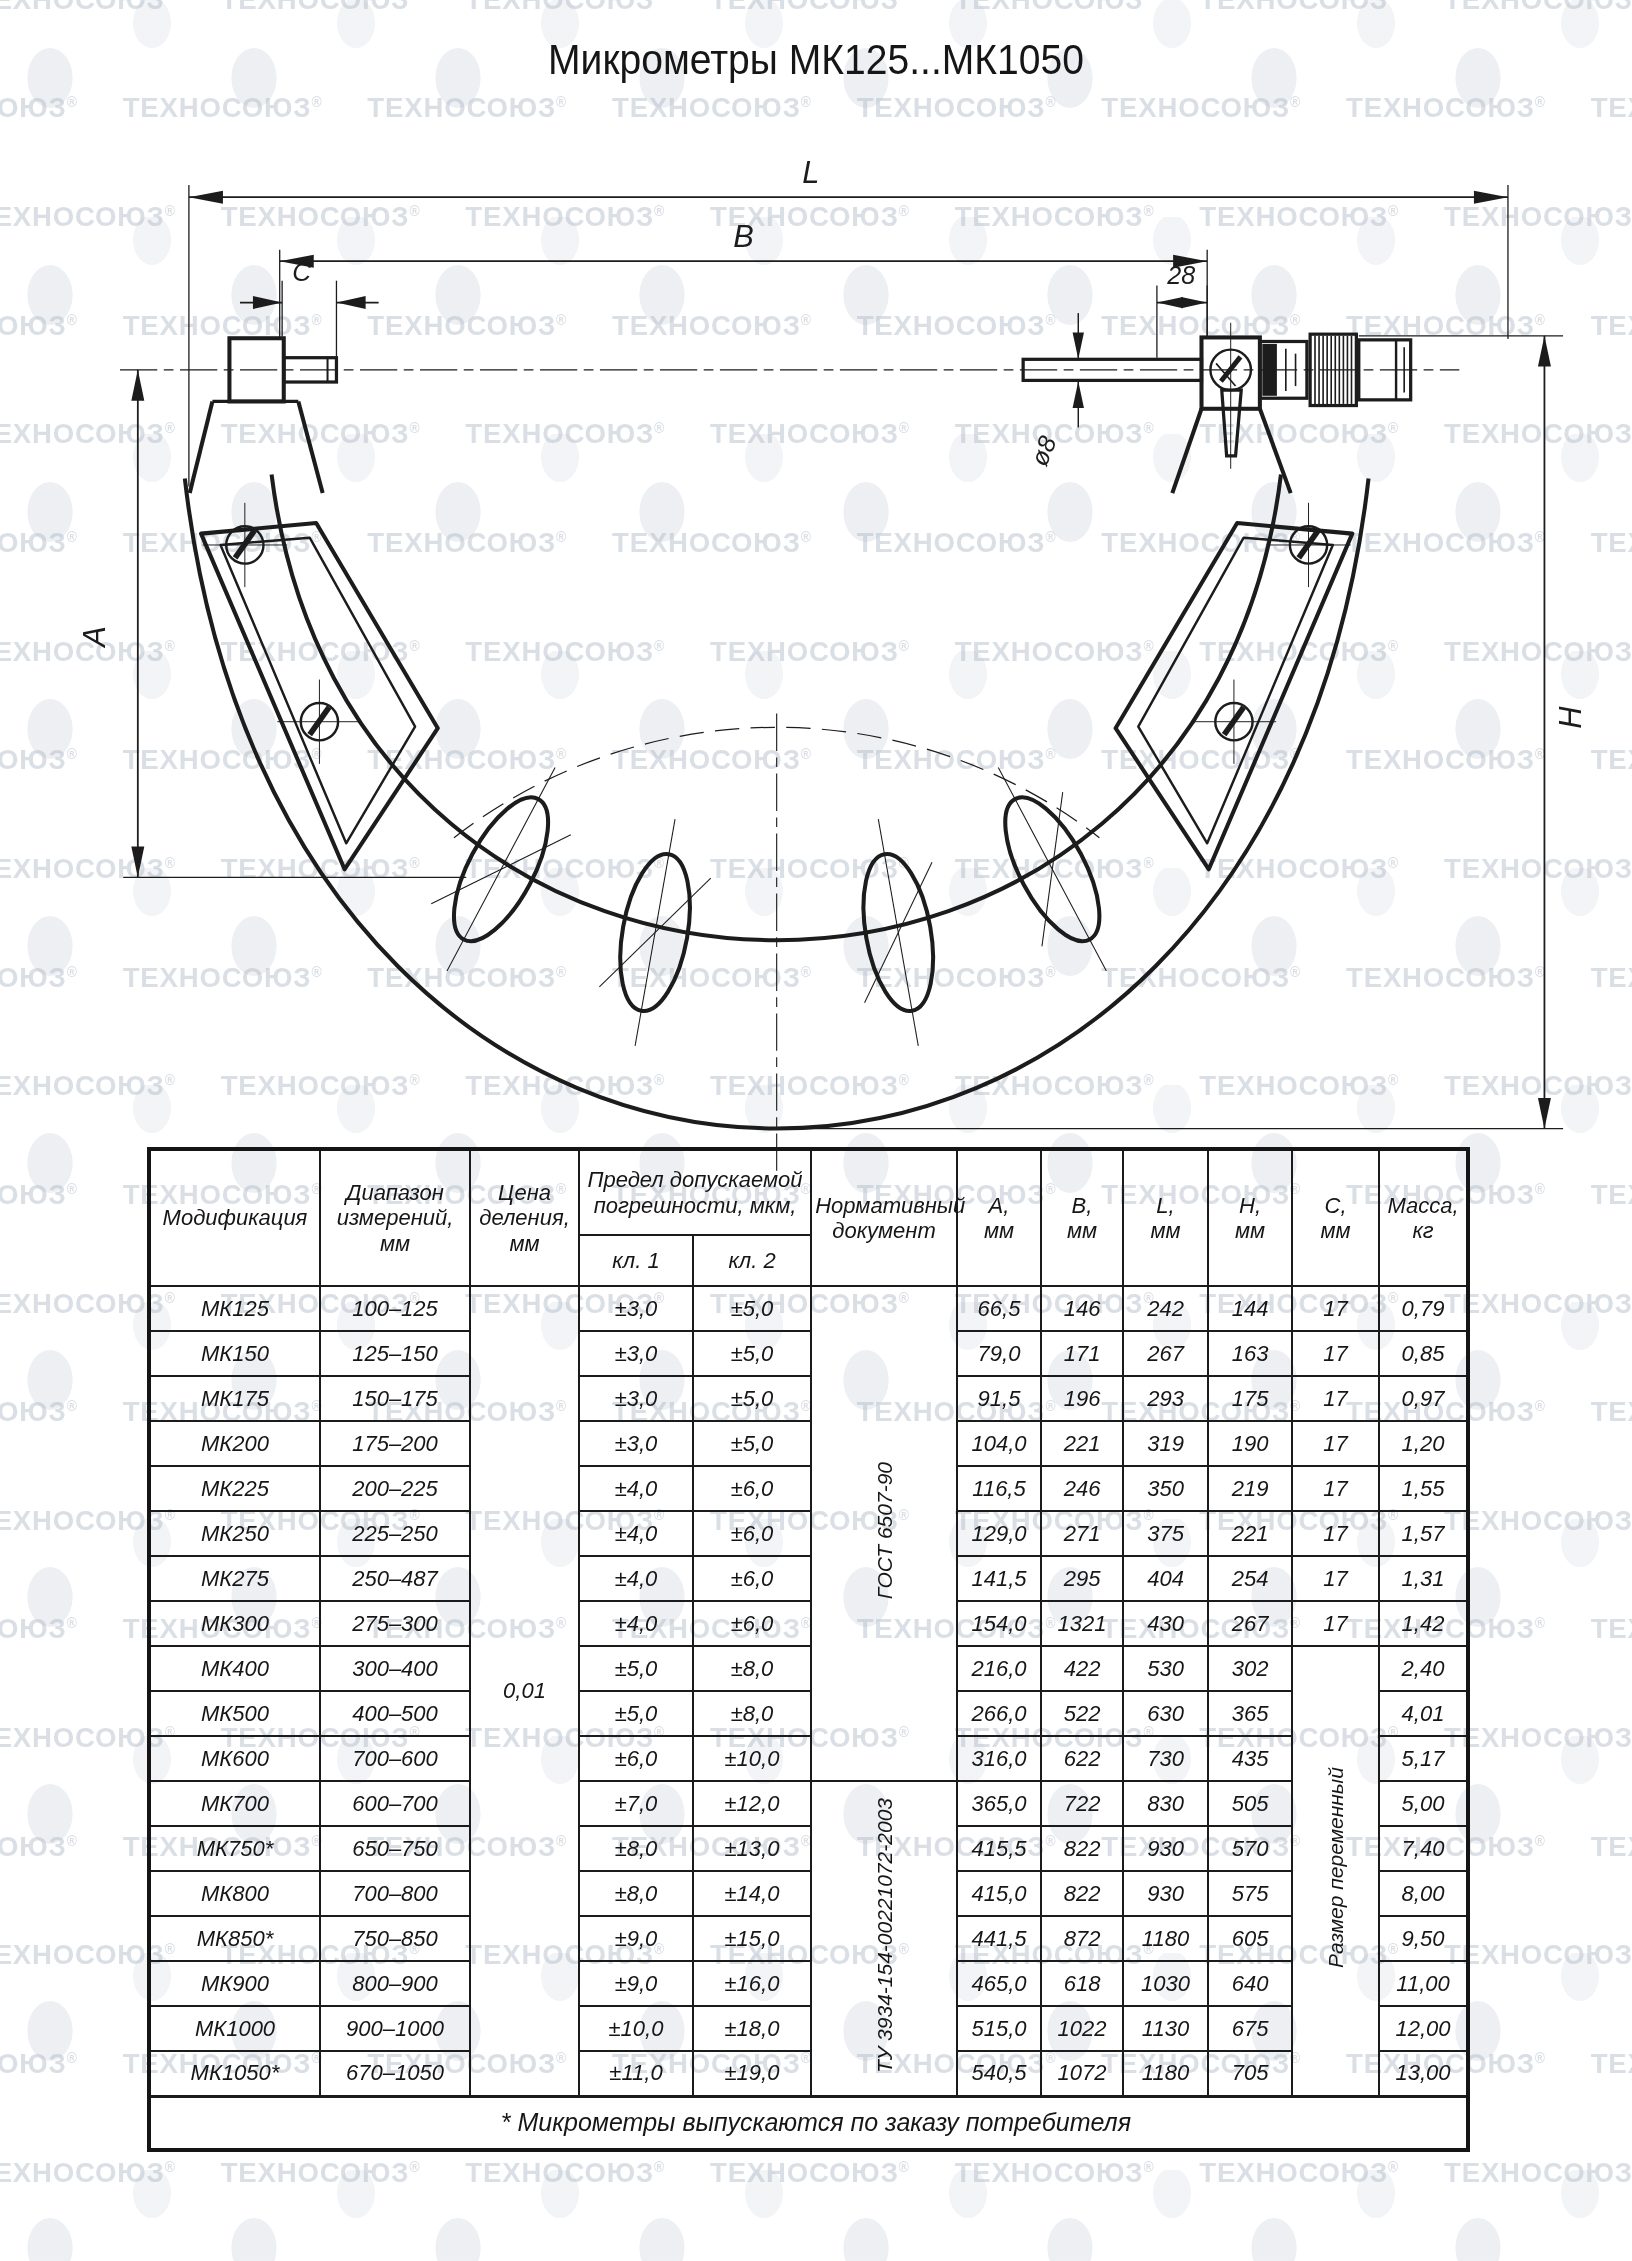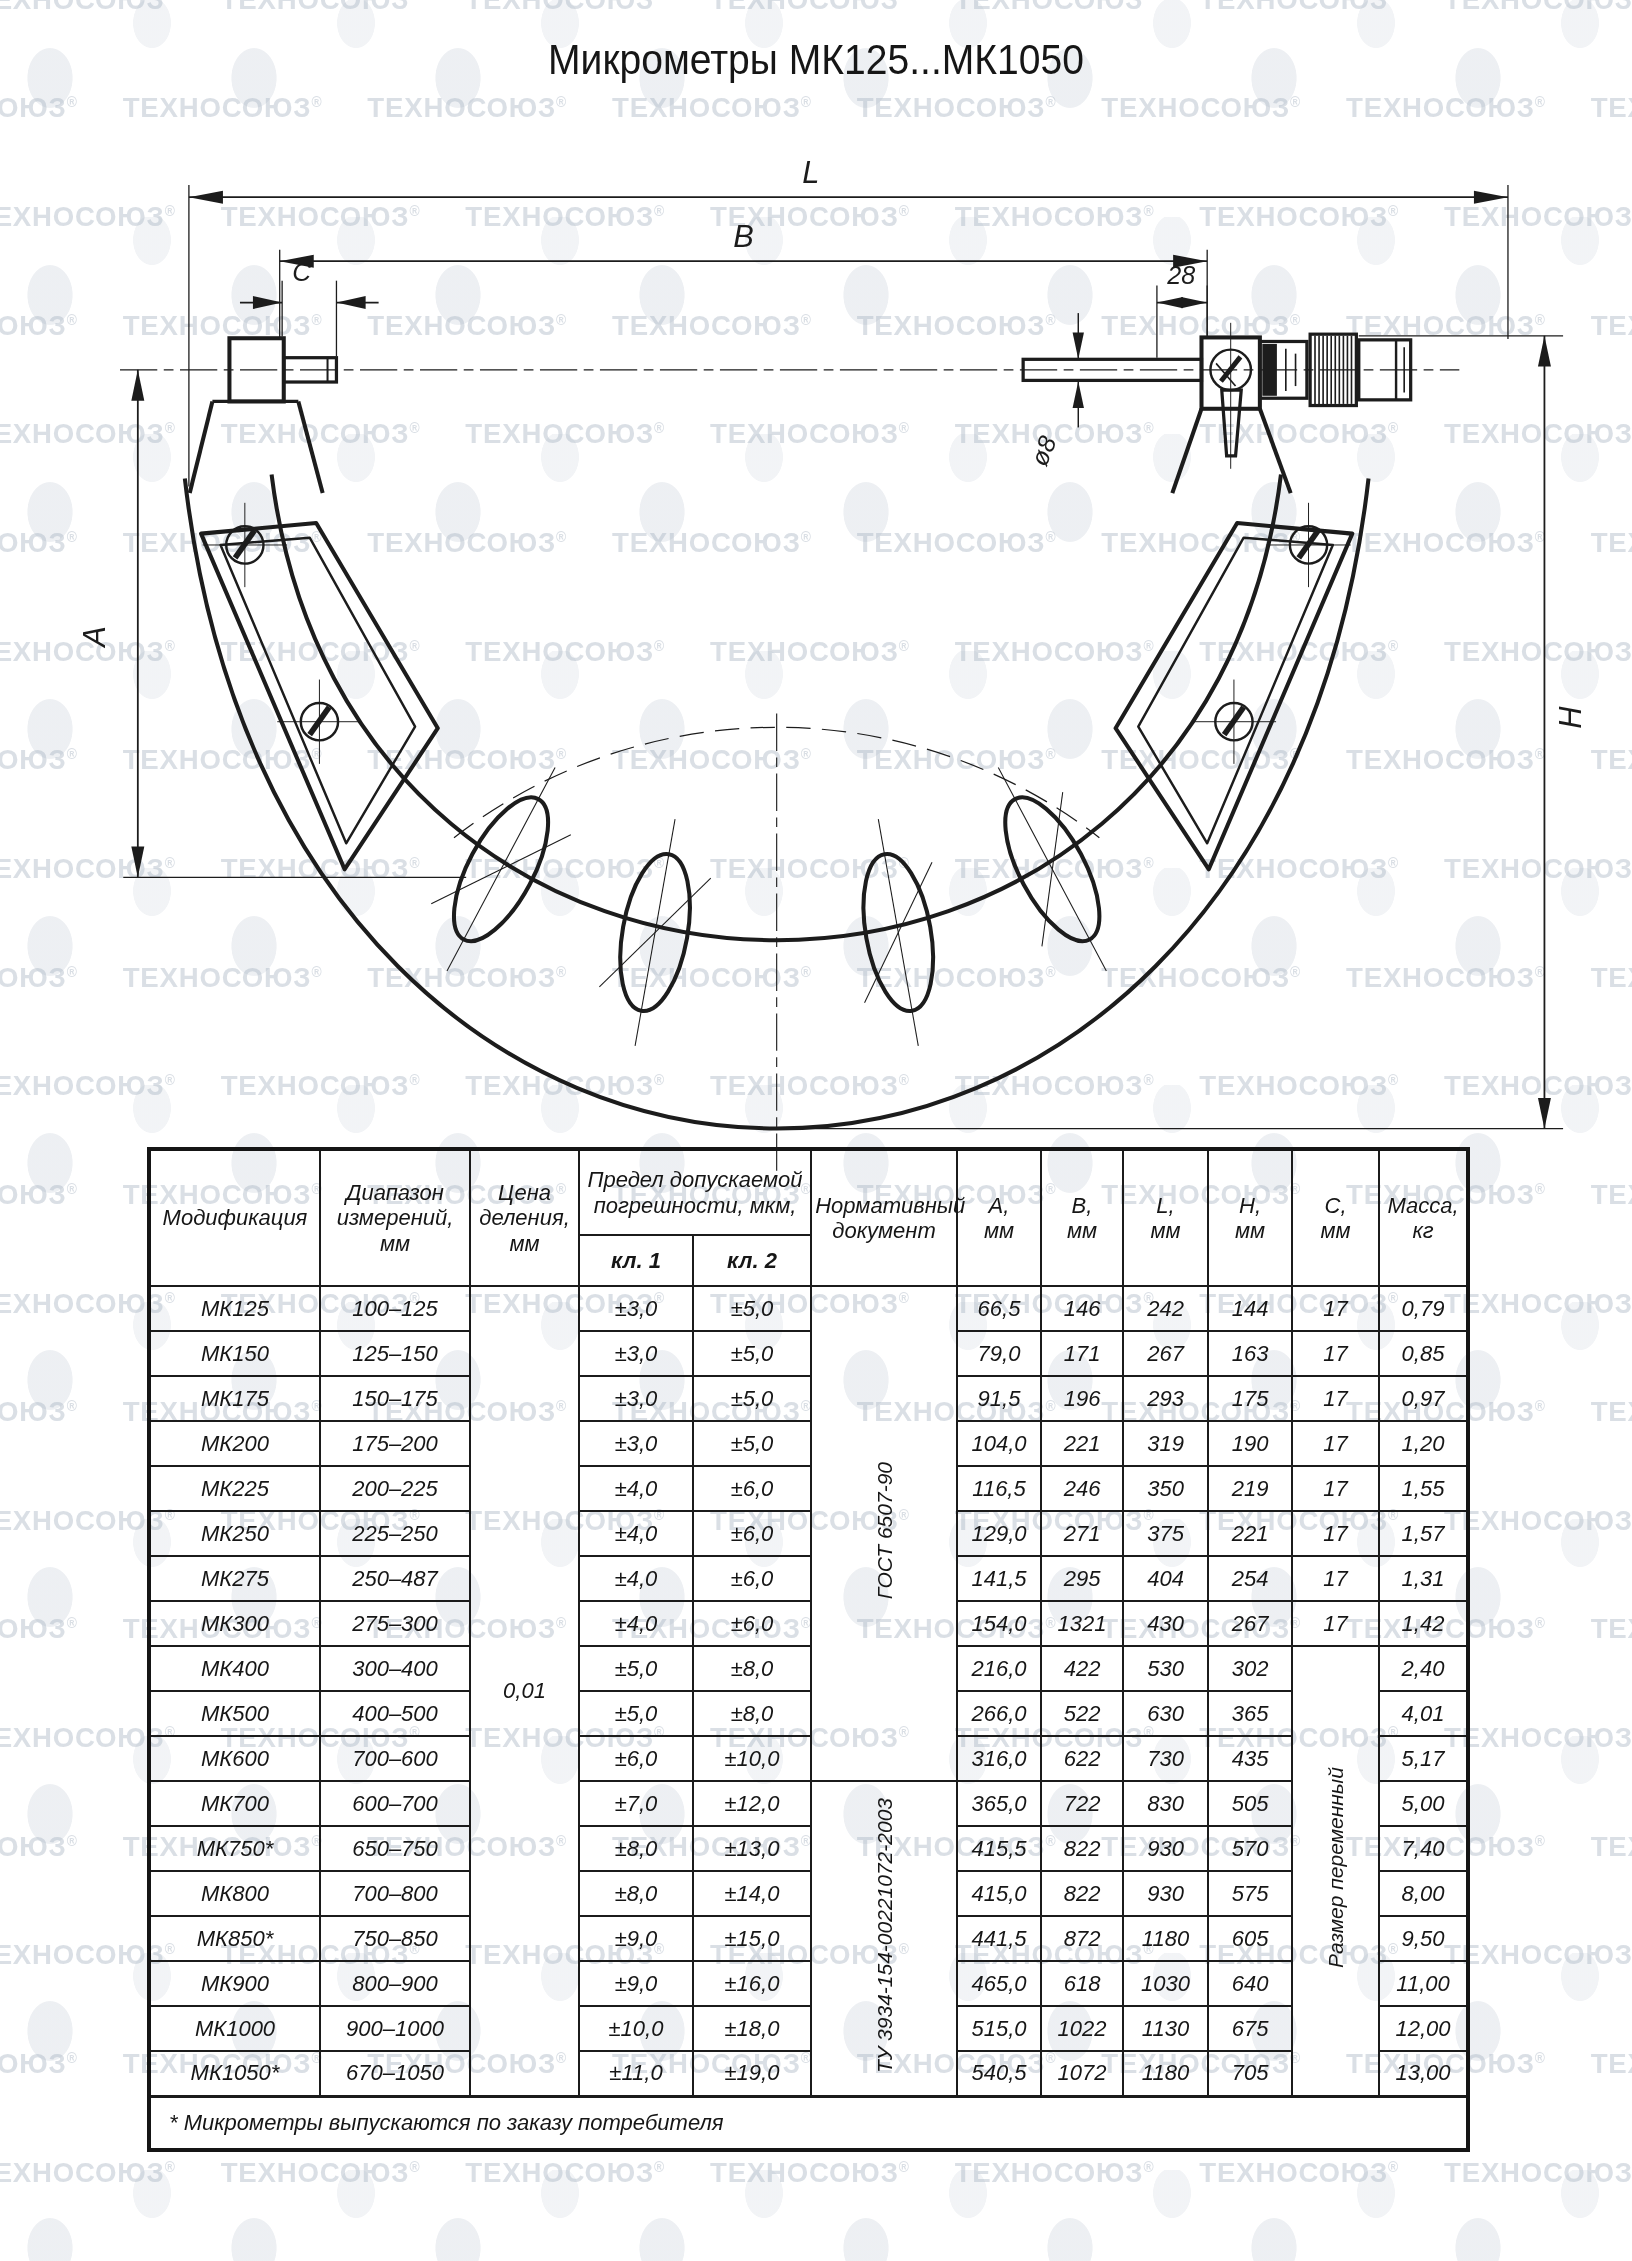--- a/index.html
+++ b/index.html
@@ -27,23 +27,23 @@
   .dimtxt{font-family:"Liberation Sans",sans-serif;font-style:italic;fill:#1c1c1c;}
 
   
   #spec-table-wrap{position:absolute;left:147px;top:1147px;z-index:2;}
   table.spec{border-collapse:collapse;table-layout:fixed;width:1319px;background:transparent;}
   table.spec th,table.spec td{border:2px solid #1b1b1b;border-top-width:2.4px;border-bottom-width:2.4px;
       font-style:italic;font-weight:normal;text-align:center;vertical-align:middle;
       font-size:22px;color:#161616;padding:0 3.2px;overflow:visible;}
   table.spec{border:4px solid #151515;}
   table.spec thead tr.h1 th{height:83px;font-size:22px;line-height:1.15;}
-  table.spec thead tr.h2 th{height:49px;font-weight:bold;}
+  table.spec thead tr.h2 th{height:49px;}
   table.spec tbody tr{height:45px;}
-  table.spec td.footnote{height:50px;text-align:left;padding-left:18px;font-size:22px;border-top-width:3.2px;margin-top:36px;}
+  table.spec td.footnote{height:50px;text-align:center;padding-left:18px;font-size:25px;border-top-width:3.2px;margin-top:36px;}
   .vtext{writing-mode:vertical-rl;transform:rotate(180deg);display:inline-block;
          font-style:italic;white-space:nowrap;font-size:21px;line-height:1;}
 </style>
 </head>
 <body>
 
 <div id="page">
 
   <div id="watermark">
       <div class="wm-row" style="top: -16px; left: -24px;"><span class="wm-chunk">ТЕХНОСОЮЗ<sup>®</sup></span><span class="wm-chunk">ТЕХНОСОЮЗ<sup>®</sup></span><span class="wm-chunk">ТЕХНОСОЮЗ<sup>®</sup></span><span class="wm-chunk">ТЕХНОСОЮЗ<sup>®</sup></span><span class="wm-chunk">ТЕХНОСОЮЗ<sup>®</sup></span><span class="wm-chunk">ТЕХНОСОЮЗ<sup>®</sup></span><span class="wm-chunk">ТЕХНОСОЮЗ</span></div>

